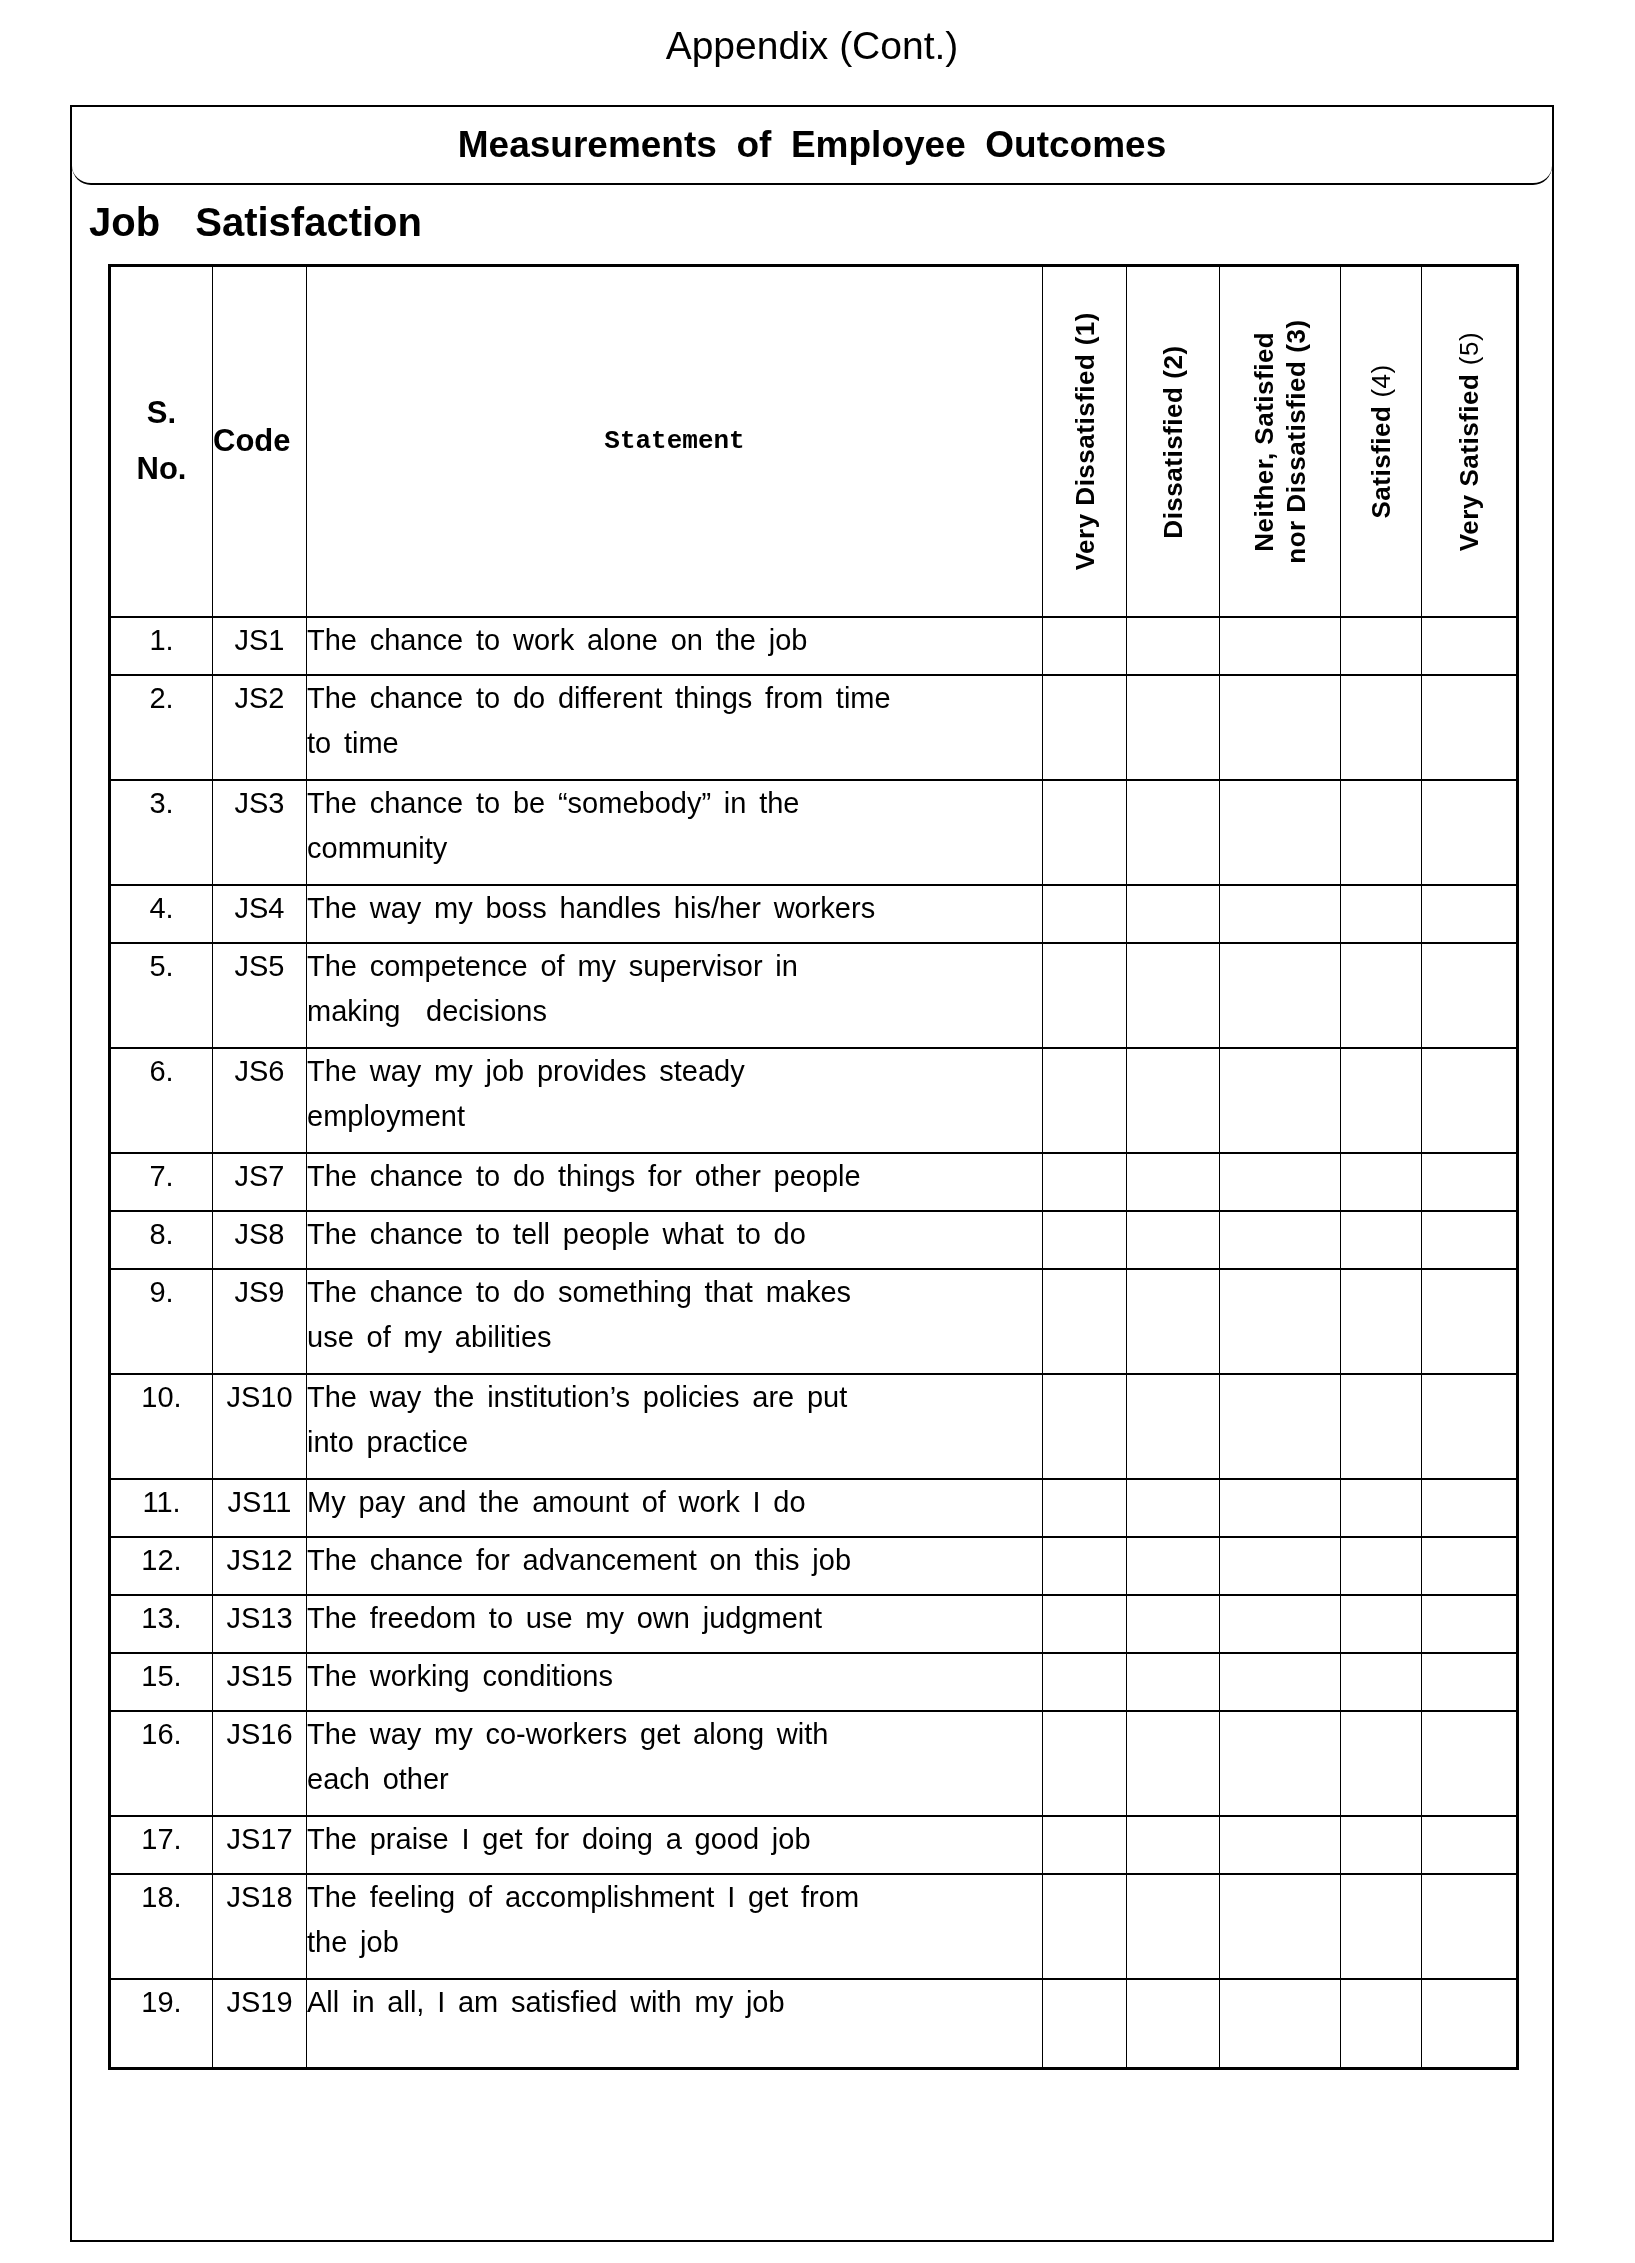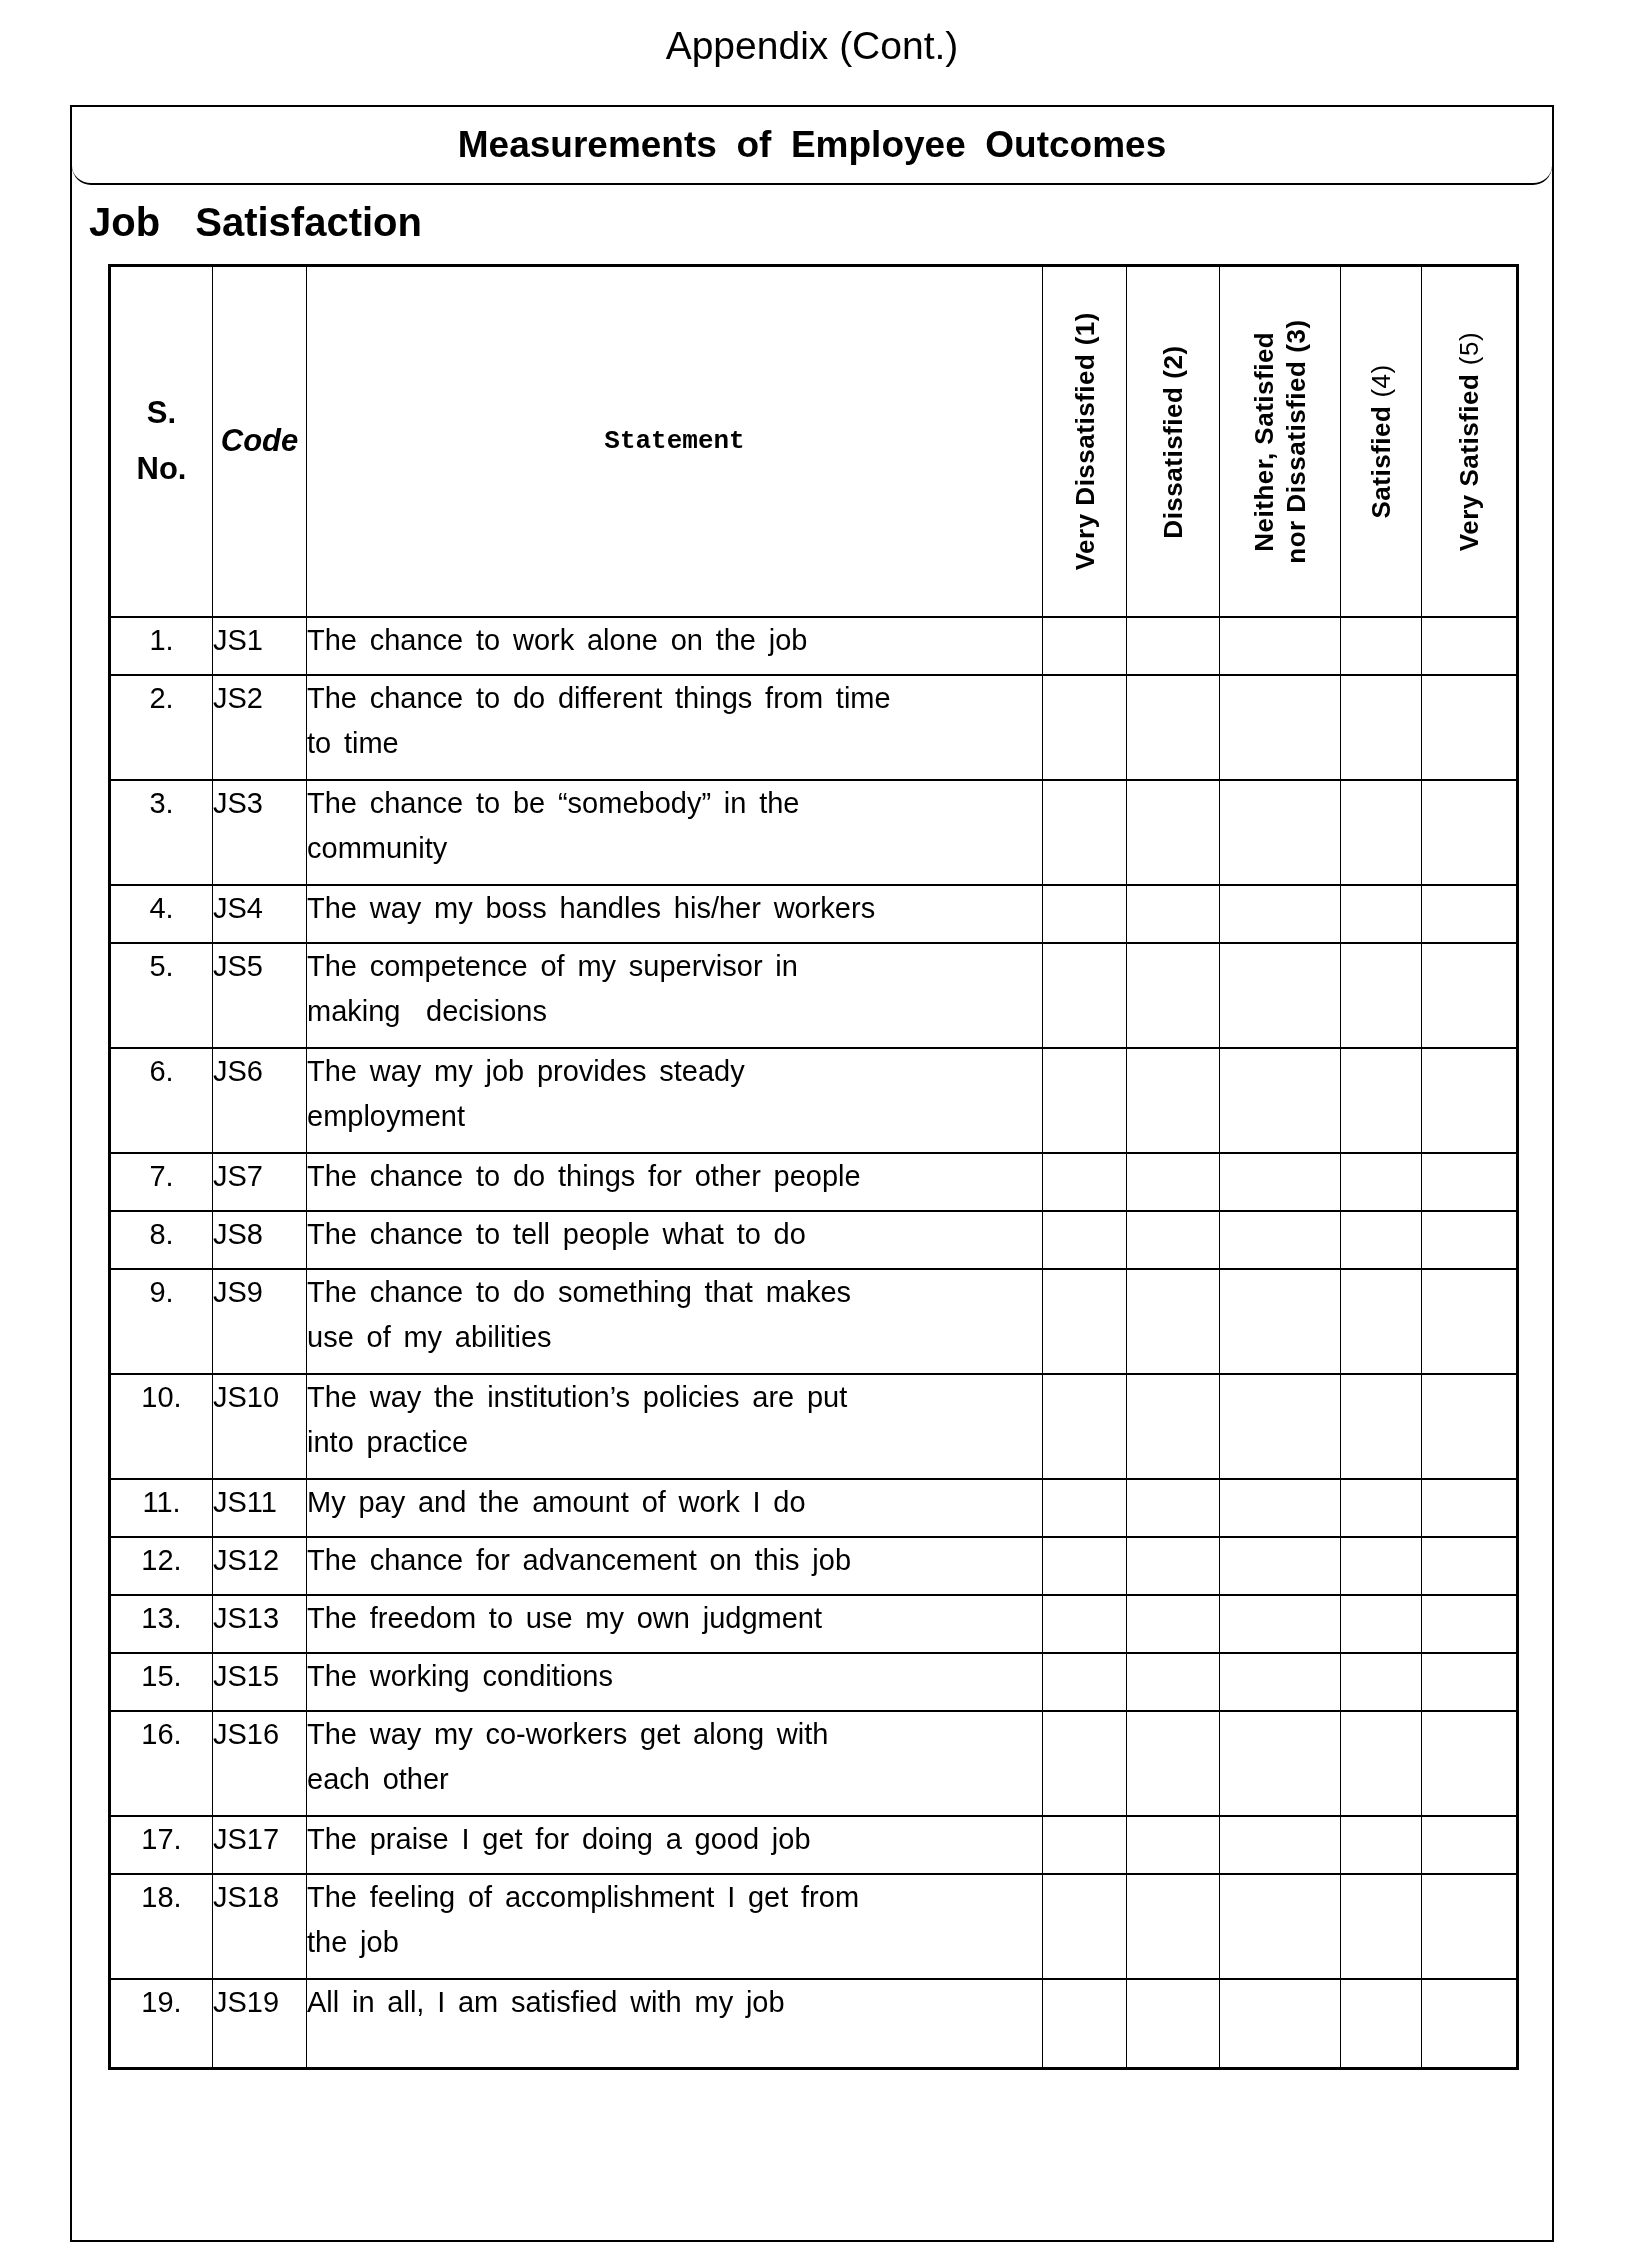--- a/index.html
+++ b/index.html
@@ -11,31 +11,31 @@
         border:2.8px solid #000;box-sizing:border-box;}
   .title-bar{height:76px;border-bottom:2.8px solid #000;display:flex;align-items:center;
         justify-content:center;font-size:37px;font-weight:700;word-spacing:9.3px;border-radius:19px;}
   .section-heading{margin:15px 0 0 17px;font-size:40px;font-weight:700;word-spacing:24px;}
   table.q-table{border-collapse:collapse;table-layout:fixed;width:1409px;
         margin:18.6px 0 0 36px;border:3.7px solid #000;}
   .q-table th,.q-table td{border:solid #000;border-width:2.8px 1.9px;box-sizing:border-box;
         padding:0;background:#fff;}
   thead th{height:352px;font-weight:700;vertical-align:middle;}
   .th-sno{font-size:31px;line-height:56px;text-align:center;}
-  .th-code{font-size:31px;text-align:center;font-style:italic;}
+  .th-code{font-size:31px;text-align:left;}
   .th-stmt{font-size:26px;text-align:center;font-family:Liberation Mono, monospace;}
   .vwrap{height:347px;display:flex;align-items:center;justify-content:center;overflow:hidden;}
   .v{writing-mode:vertical-rl;transform:rotate(180deg);font-size:26px;font-weight:700;
         line-height:32px;white-space:nowrap;letter-spacing:0.5px;}
   .vline{display:block;}
   .num{margin-inline-start:8.4px;}
   .num-reg{font-weight:400;}
   tbody td{vertical-align:top;}
   .c-sno{text-align:center;font-size:29px;line-height:45px;padding-top:6.5px;}
-  .c-code{font-size:29px;line-height:45px;padding-top:6.5px;}
+  .c-code{text-align:center;font-size:29px;line-height:45px;padding-top:6.5px;}
   .c-stmt{font-size:29px;line-height:45px;padding:6.5px 9.3px 0 20.5px;word-spacing:4.7px;
         white-space:pre-wrap;}
   tr.r-single{height:58px;}
   tr.r-double{height:105px;}
   tr.r-last{height:89px;}
 </style>
 </head>
 <body>
 
 <div class="page">

